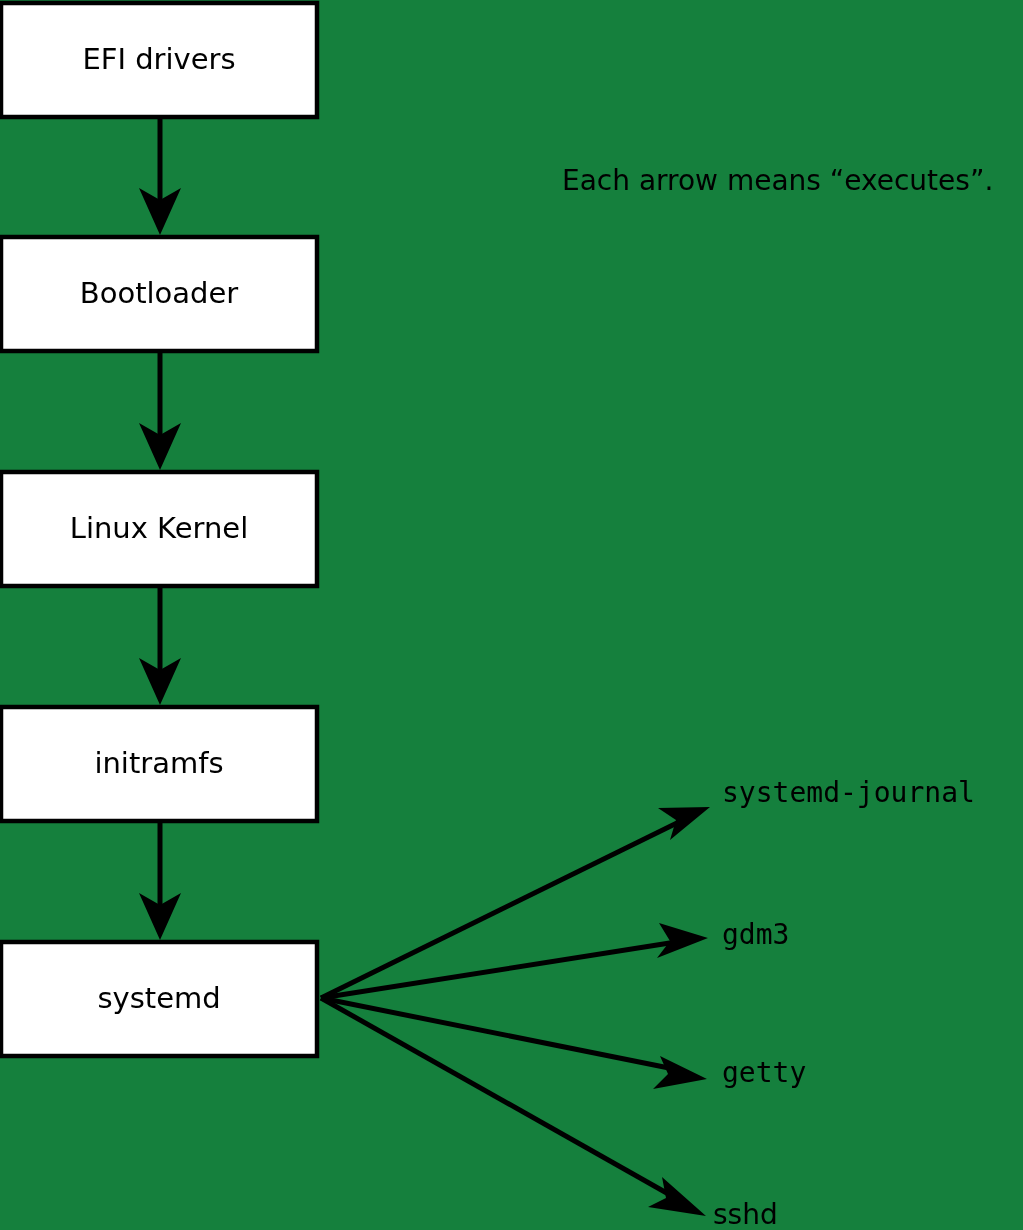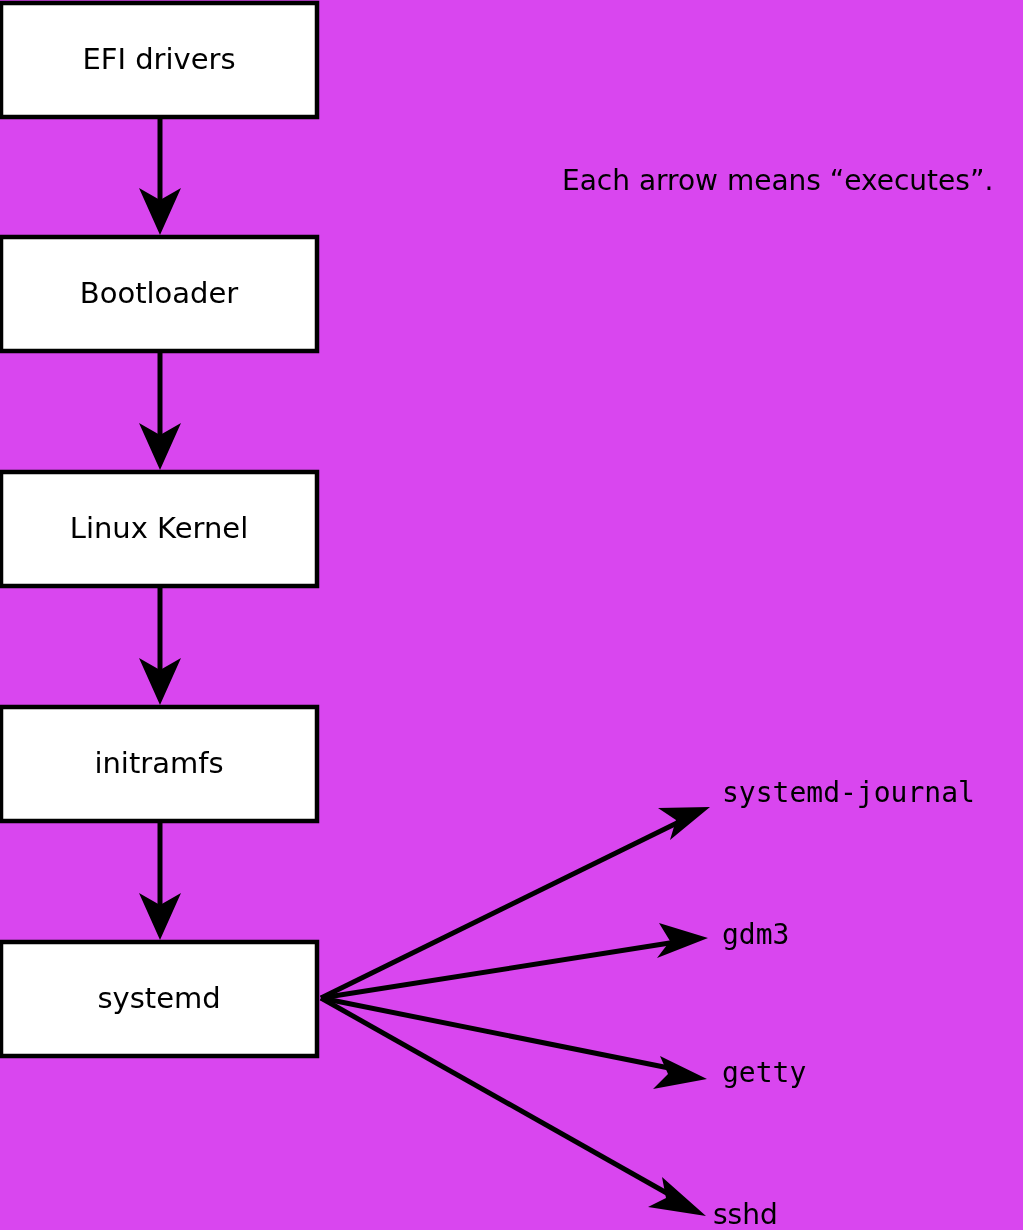--- a/index.html
+++ b/index.html
@@ -9,21 +9,21 @@
     background: #ffffff;
   }
   body {
     font-family: "DejaVu Sans", sans-serif;
     color: #000000;
   }
   #stage {
     position: relative;
     width: 1023px;
     height: 1230px;
-    background: #d946ef;
+    background: #15803d;
     overflow: hidden;
   }
   #diagram-svg {
     position: absolute;
     left: 0;
     top: 0;
     width: 1023px;
     height: 1230px;
     display: block;
   }

